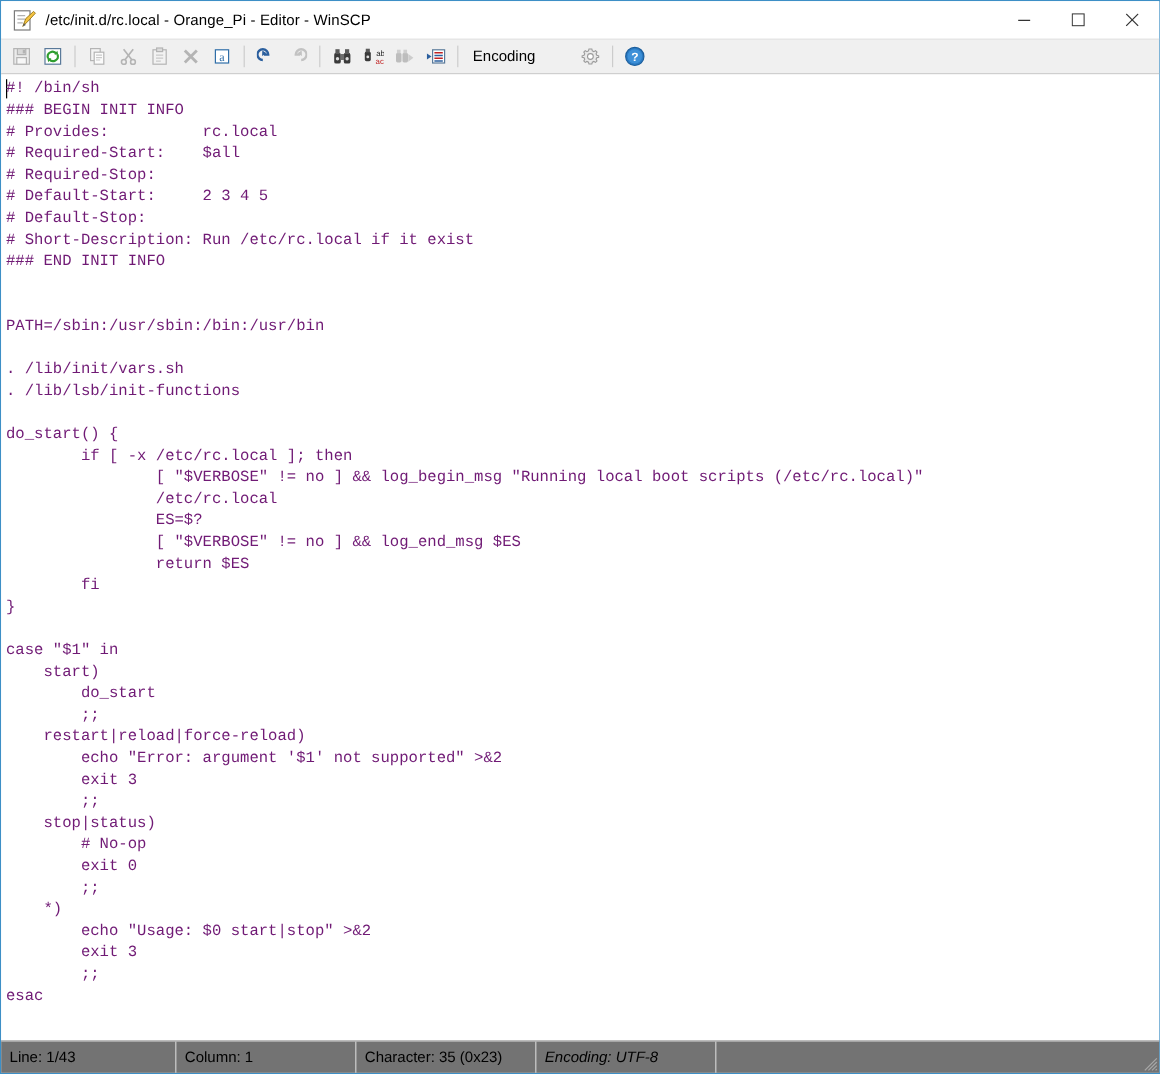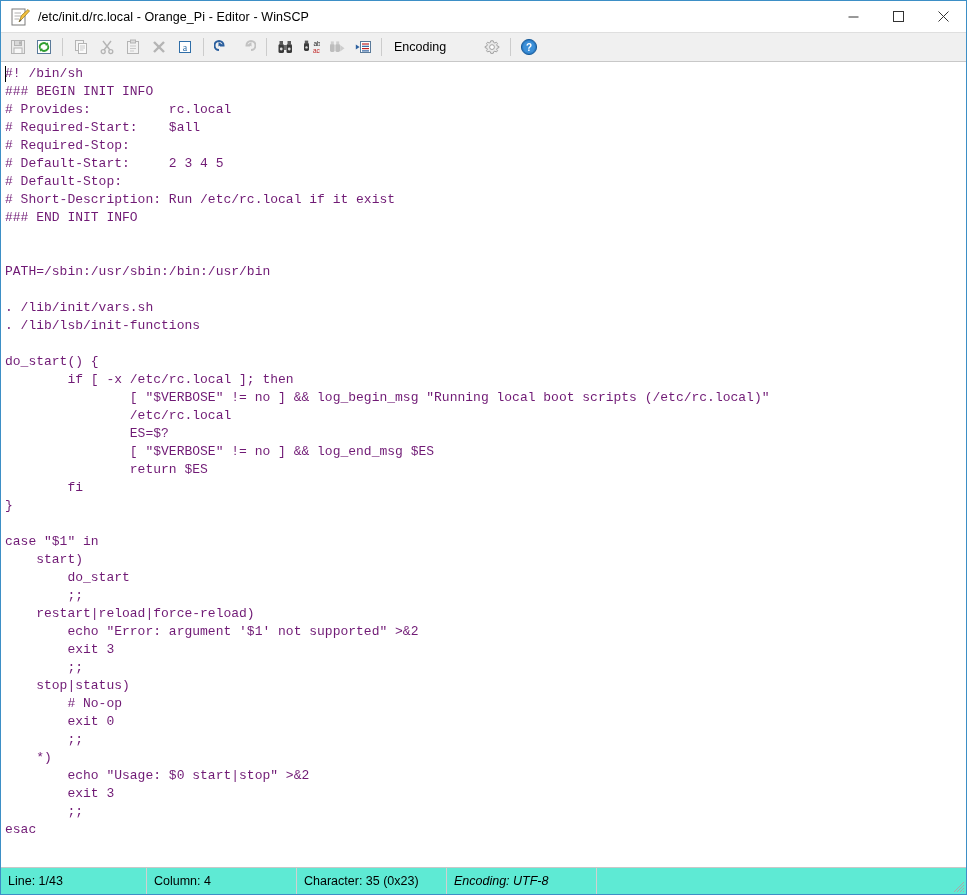--- a/index.html
+++ b/index.html
@@ -133,21 +133,21 @@
     top: 4px;
     width: 1px;
     height: 16px;
     background: #000000;
   }
 
   
   .statusbar {
     height: 26px;
     min-height: 26px;
-    background: #5eead4;
+    background: #737373;
     border-top: 1px solid #c8c8c8;
     display: flex;
     align-items: stretch;
     position: relative;
     font-size: 12.5px;
     color: #000000;
   }
   .status-cell {
     display: flex;
     align-items: center;
@@ -399,21 +399,21 @@
         ;;
     *)
         echo "Usage: $0 start|stop" &gt;&amp;2
         exit 3
         ;;
 esac</div>
   </div>
 
   <div class="statusbar">
     <div class="status-cell c0">Line: 1/43</div>
-    <div class="status-cell c1">Column: 4</div>
+    <div class="status-cell c1">Column: 1</div>
     <div class="status-cell c2">Character: 35 (0x23)</div>
     <div class="status-cell c3">Encoding: UTF-8</div>
     <div class="status-cell cfill"></div>
     <div class="grip">
       <svg width="14" height="14" viewBox="0 0 14 14">
         <g stroke="#a8a8a8" stroke-width="1">
           <line x1="13" y1="3" x2="3" y2="13"></line>
           <line x1="13" y1="6" x2="6" y2="13"></line>
           <line x1="13" y1="9" x2="9" y2="13"></line>
           <line x1="13" y1="12" x2="12" y2="13"></line>

